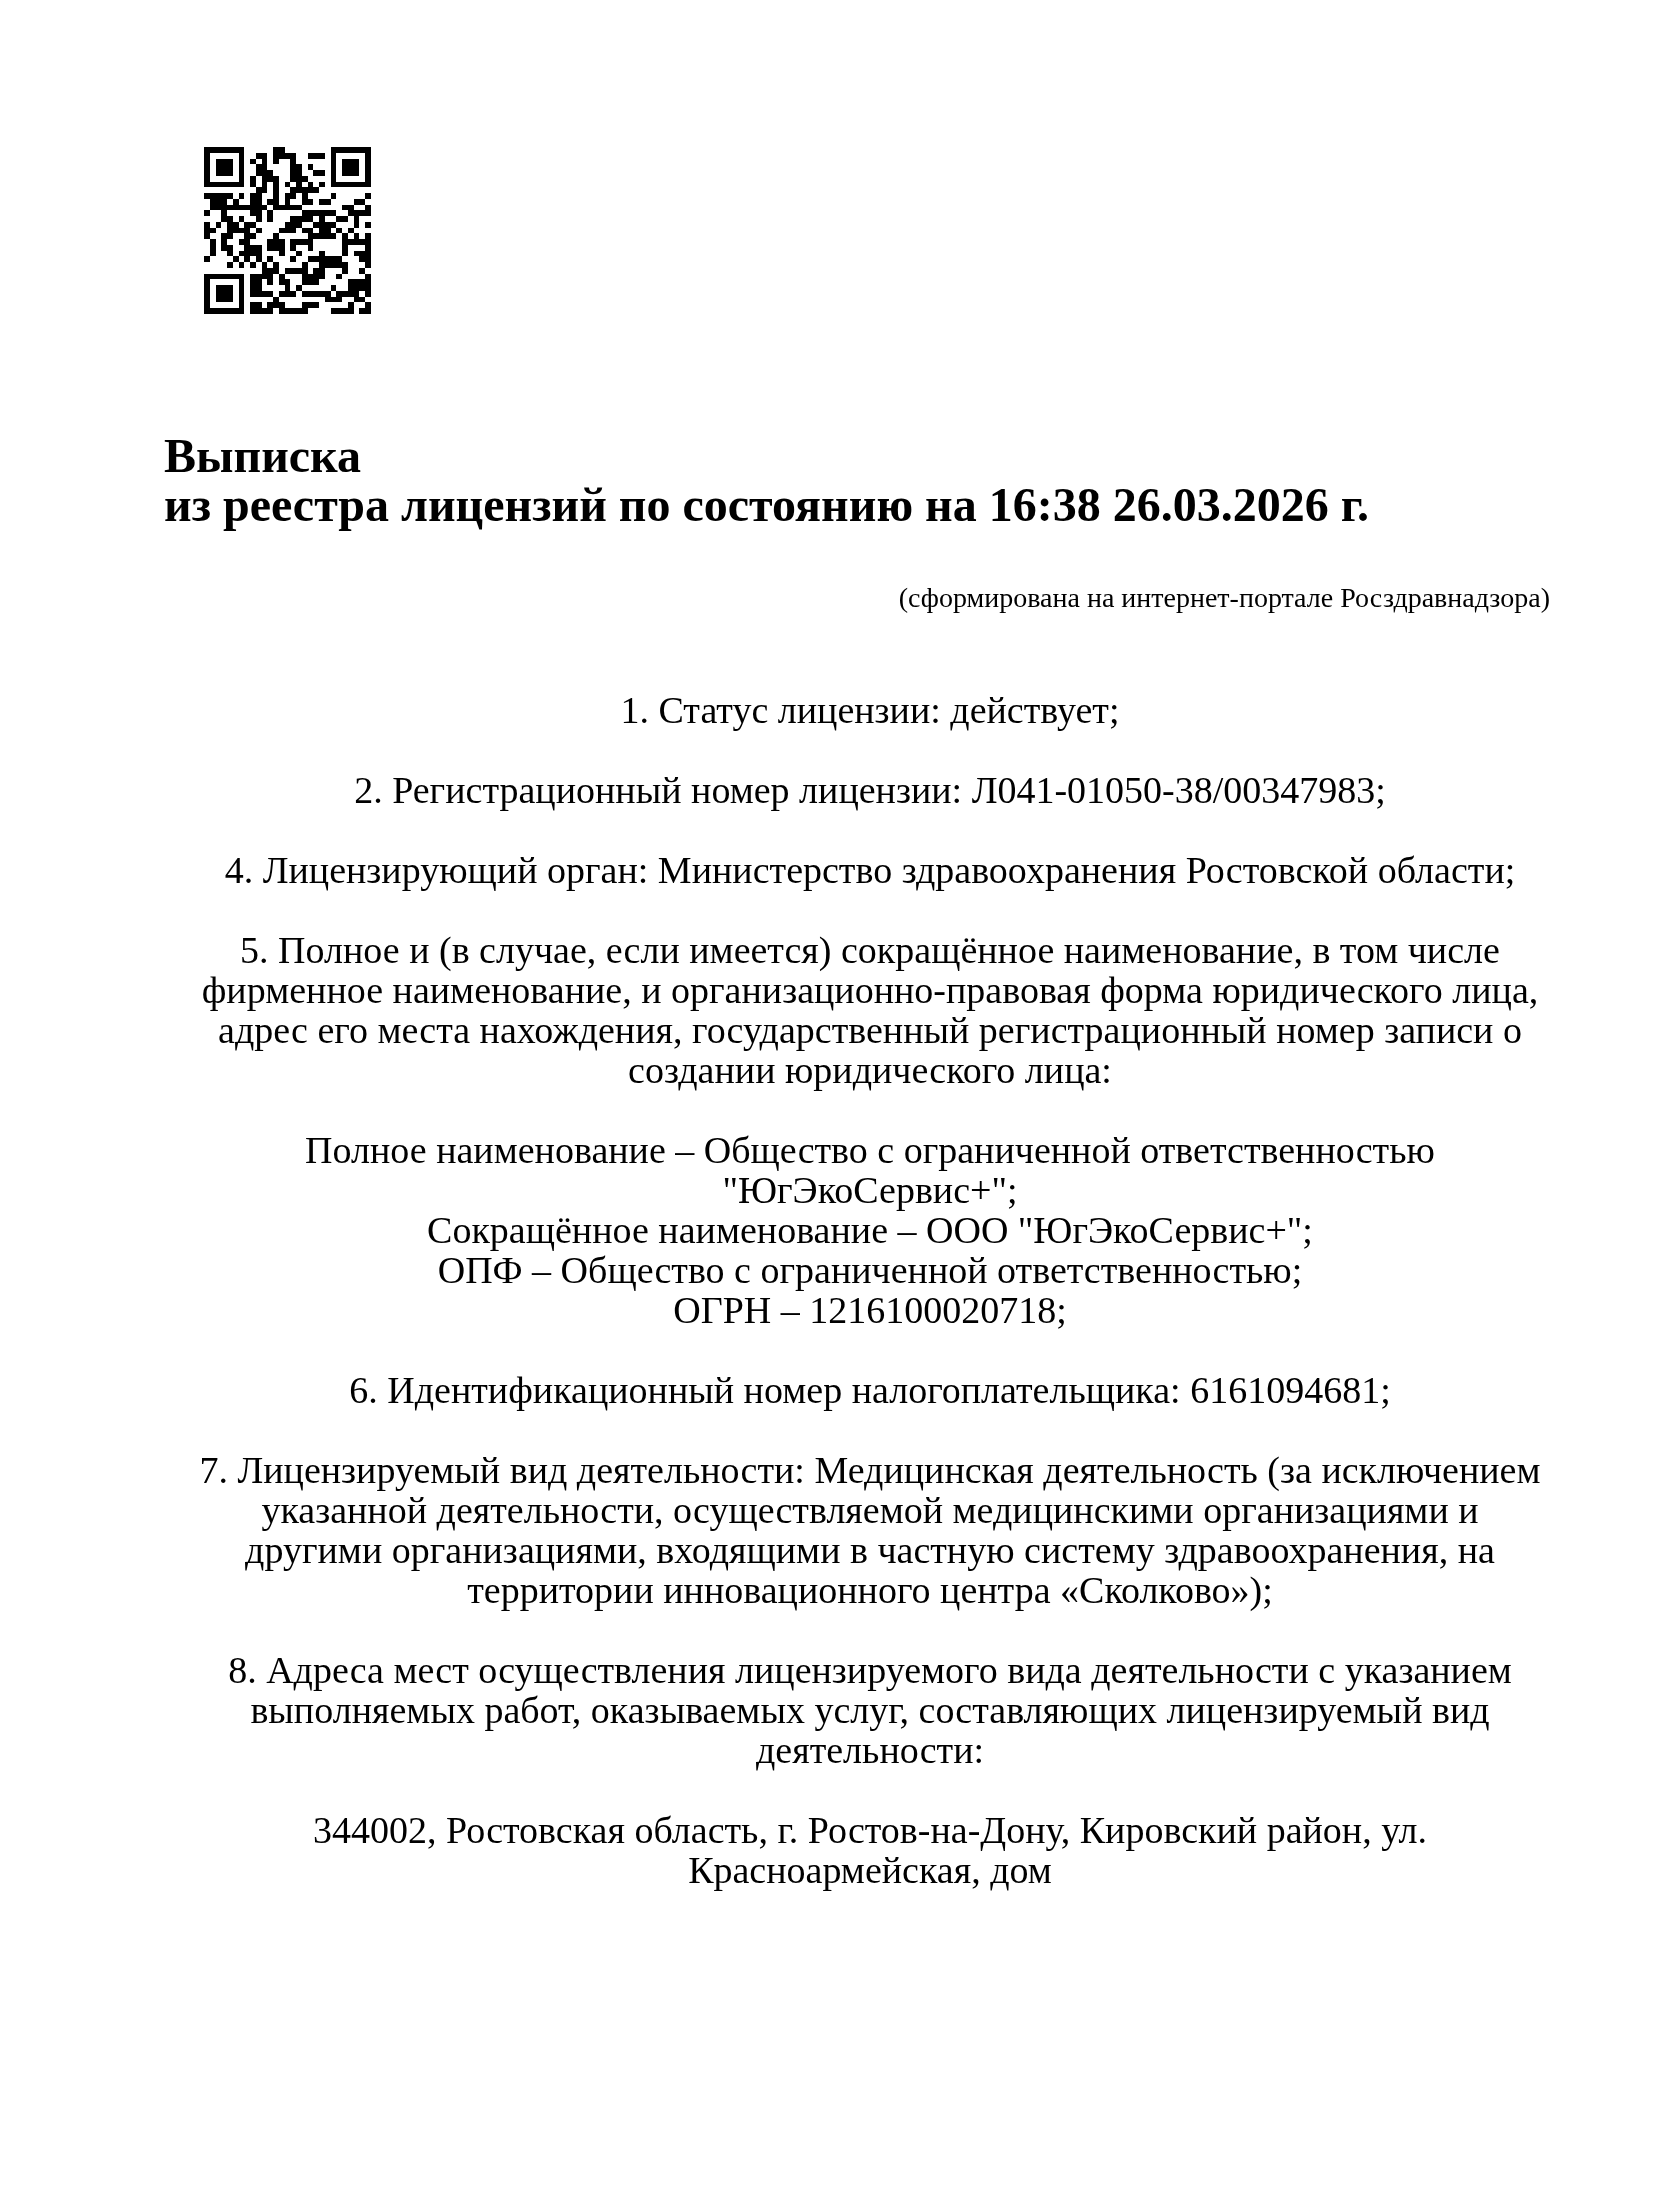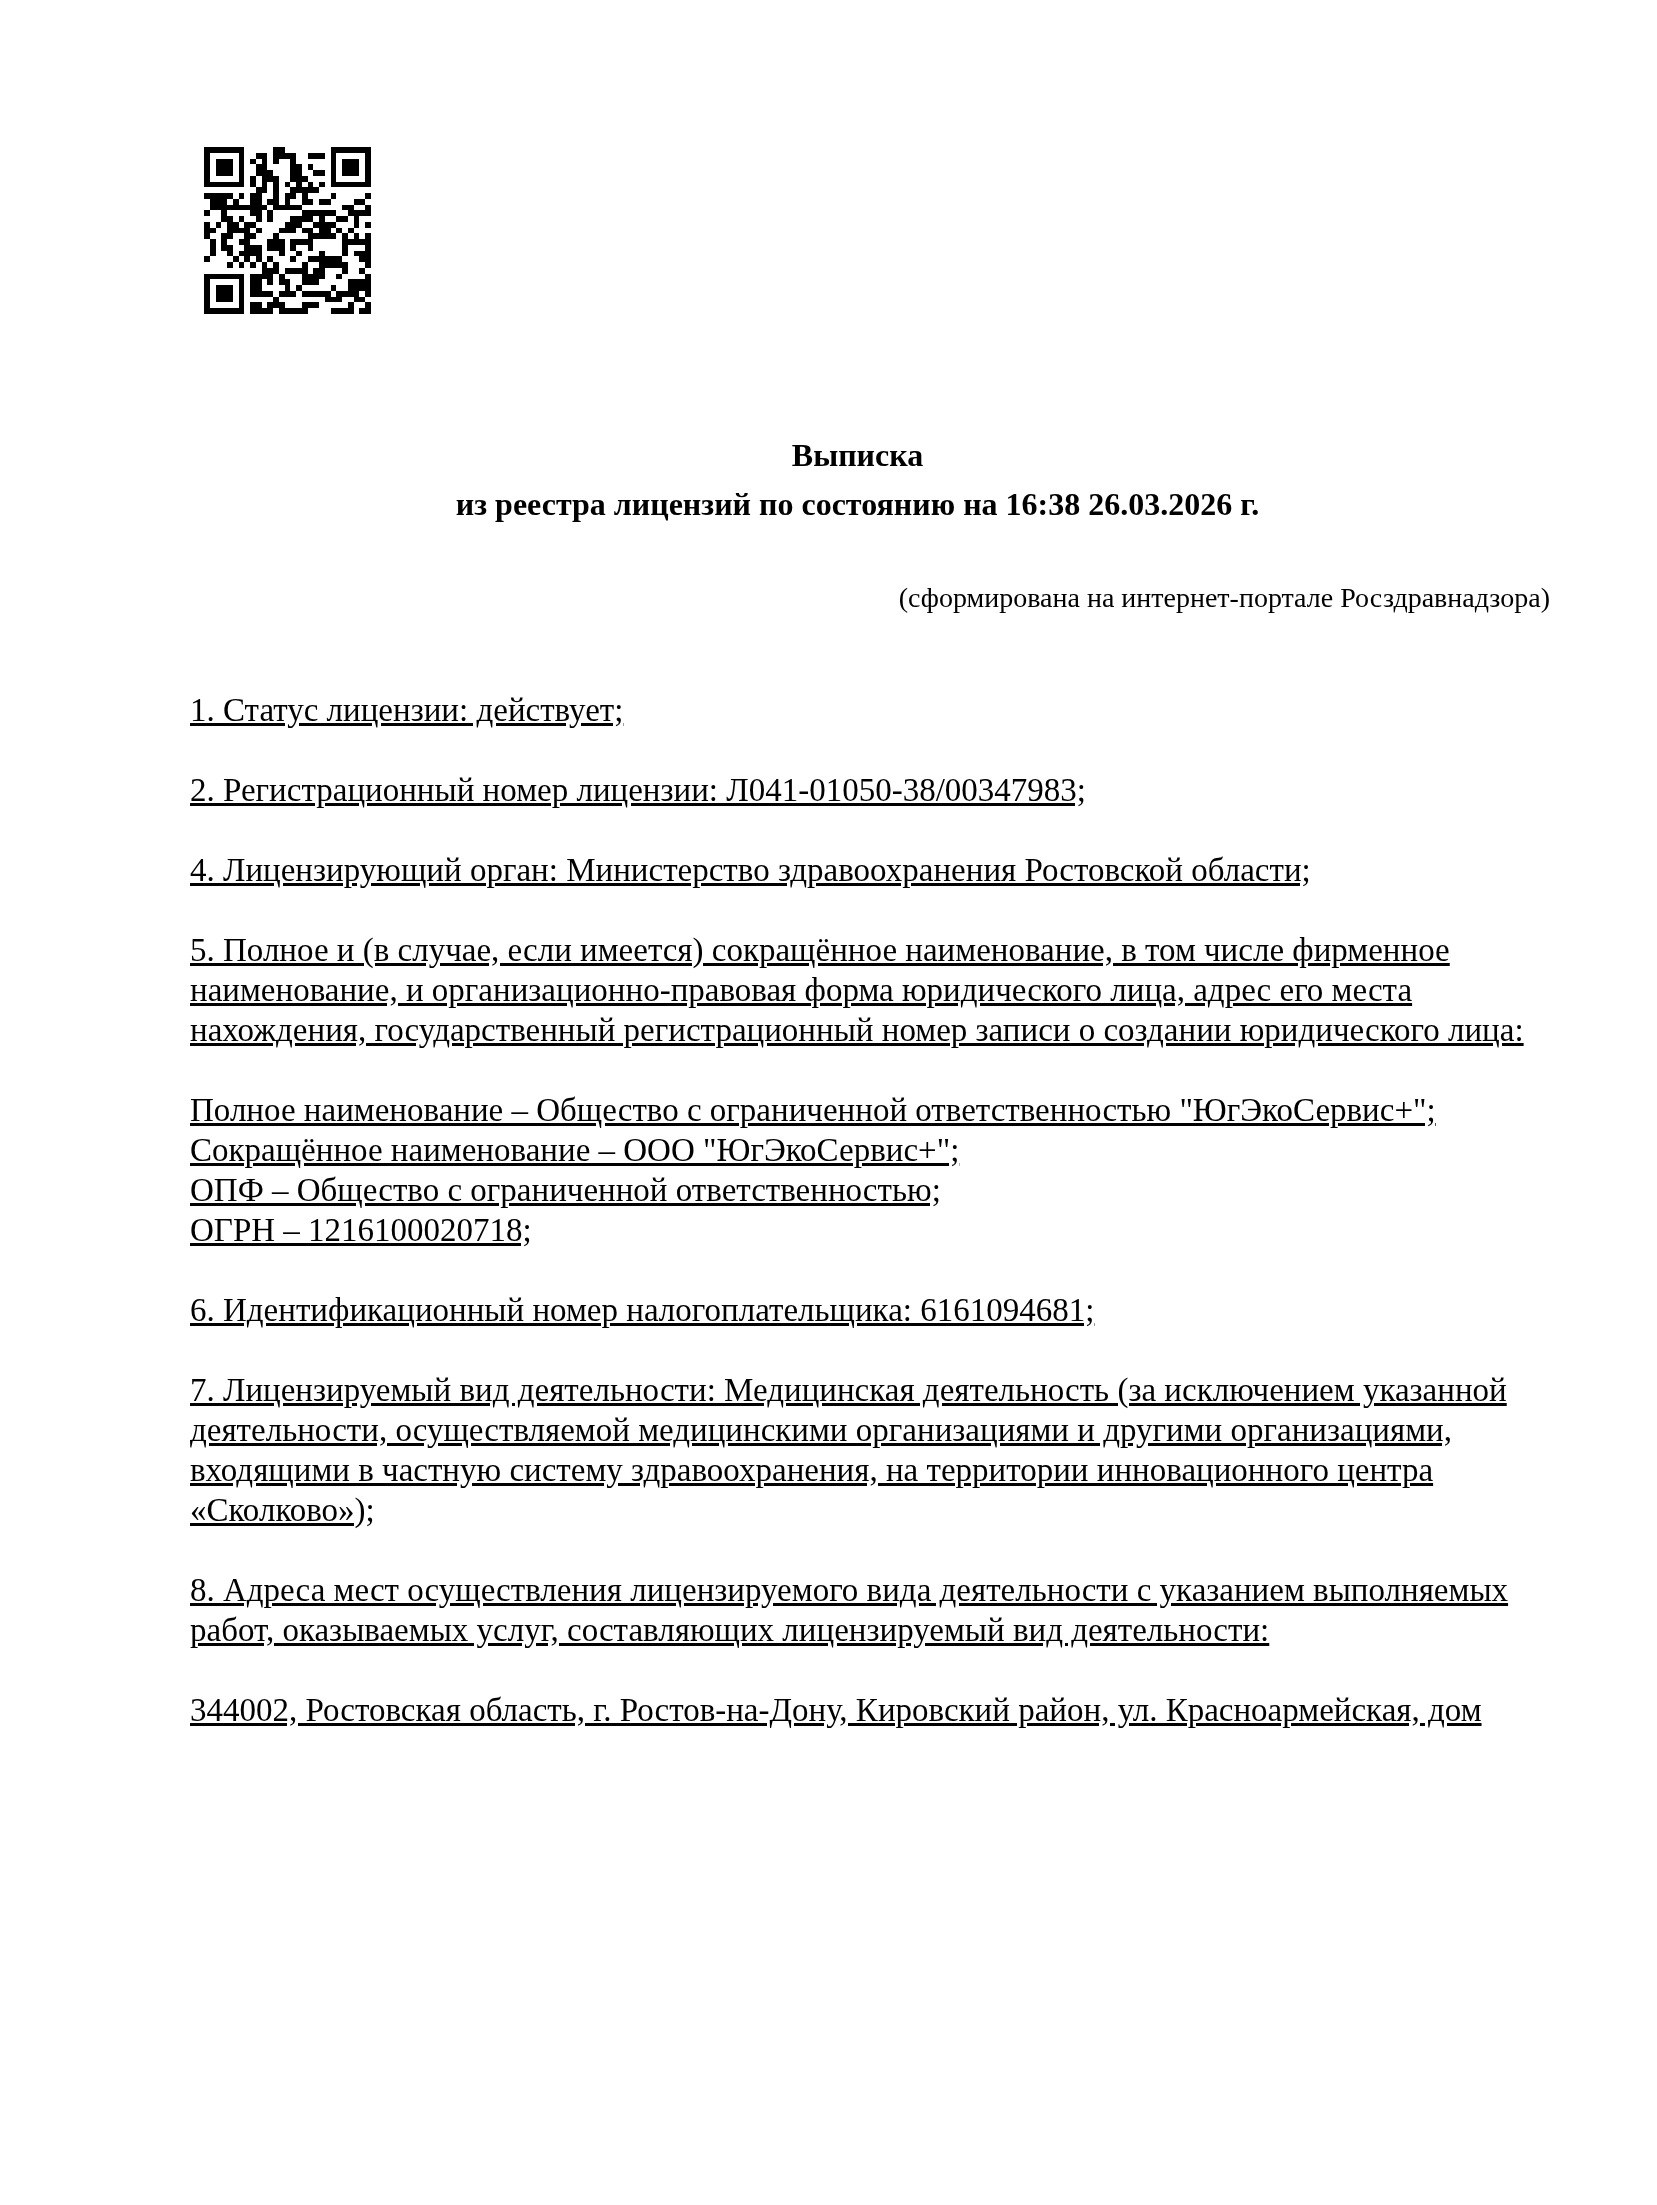--- a/index.html
+++ b/index.html
@@ -18,43 +18,42 @@
     top: 147px;
     width: 167px;
     height: 167px;
   }
   .qr svg { width: 100%; height: 100%; display: block; }
   .title-block {
     position: absolute;
     left: 164px;
     top: 431px;
     width: 1387px;
-    text-align: center;
+    text-align: left;
     font-weight: bold;
-    font-size: 32px;
+    font-size: 48px;
     line-height: 49px;
   }
   .subtitle {
     position: absolute;
     left: 190px;
     top: 580px;
     width: 1360px;
     text-align: right;
     font-size: 28px;
     line-height: 35px;
   }
   .doc-body {
     position: absolute;
     left: 190px;
     top: 690px;
     width: 1360px;
-    font-size: 33px;
+    font-size: 38px;
     line-height: 40px;
-    text-align: left;
-    text-decoration: underline;
+    text-align: center;
   }
   .para { margin: 0 0 40px 0; }
   .line { margin: 0; }
 </style>
 </head>
 <body>
 
 <div class="page">
 
   <div class="qr">

